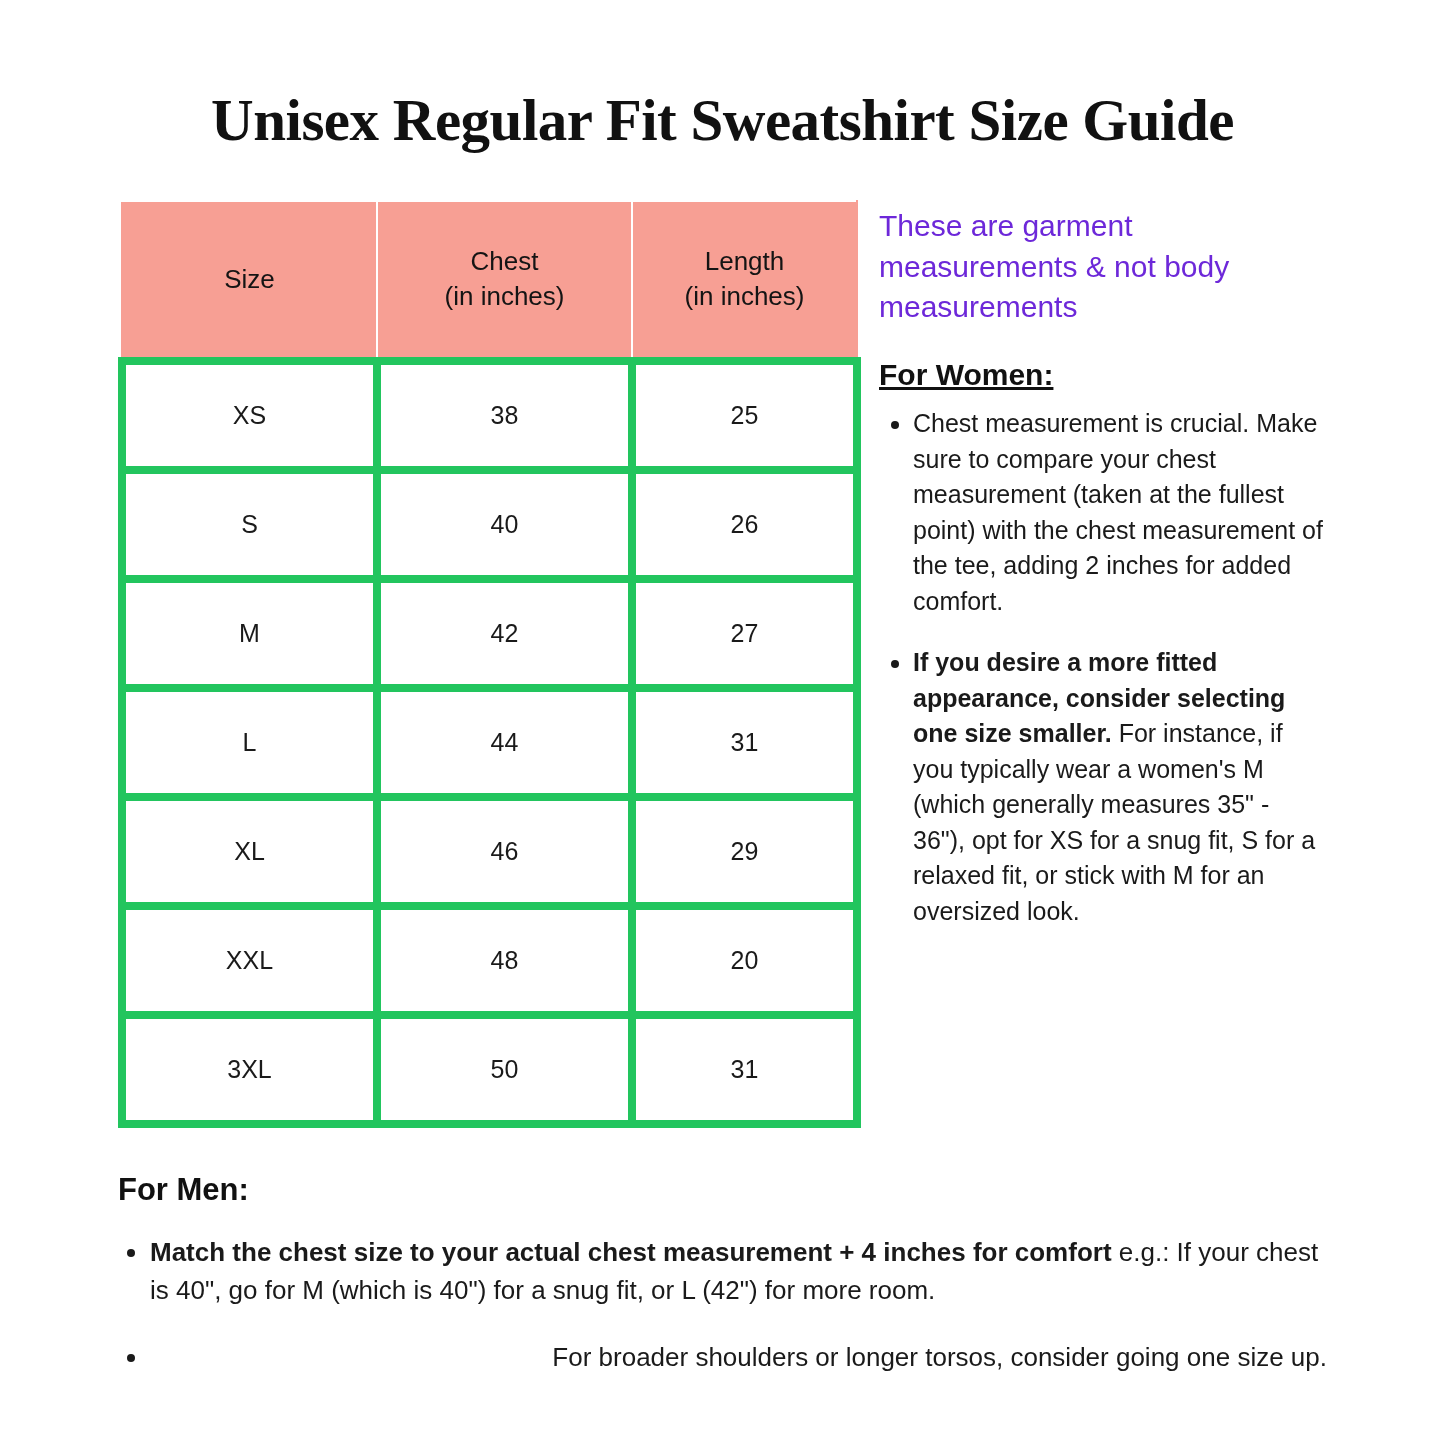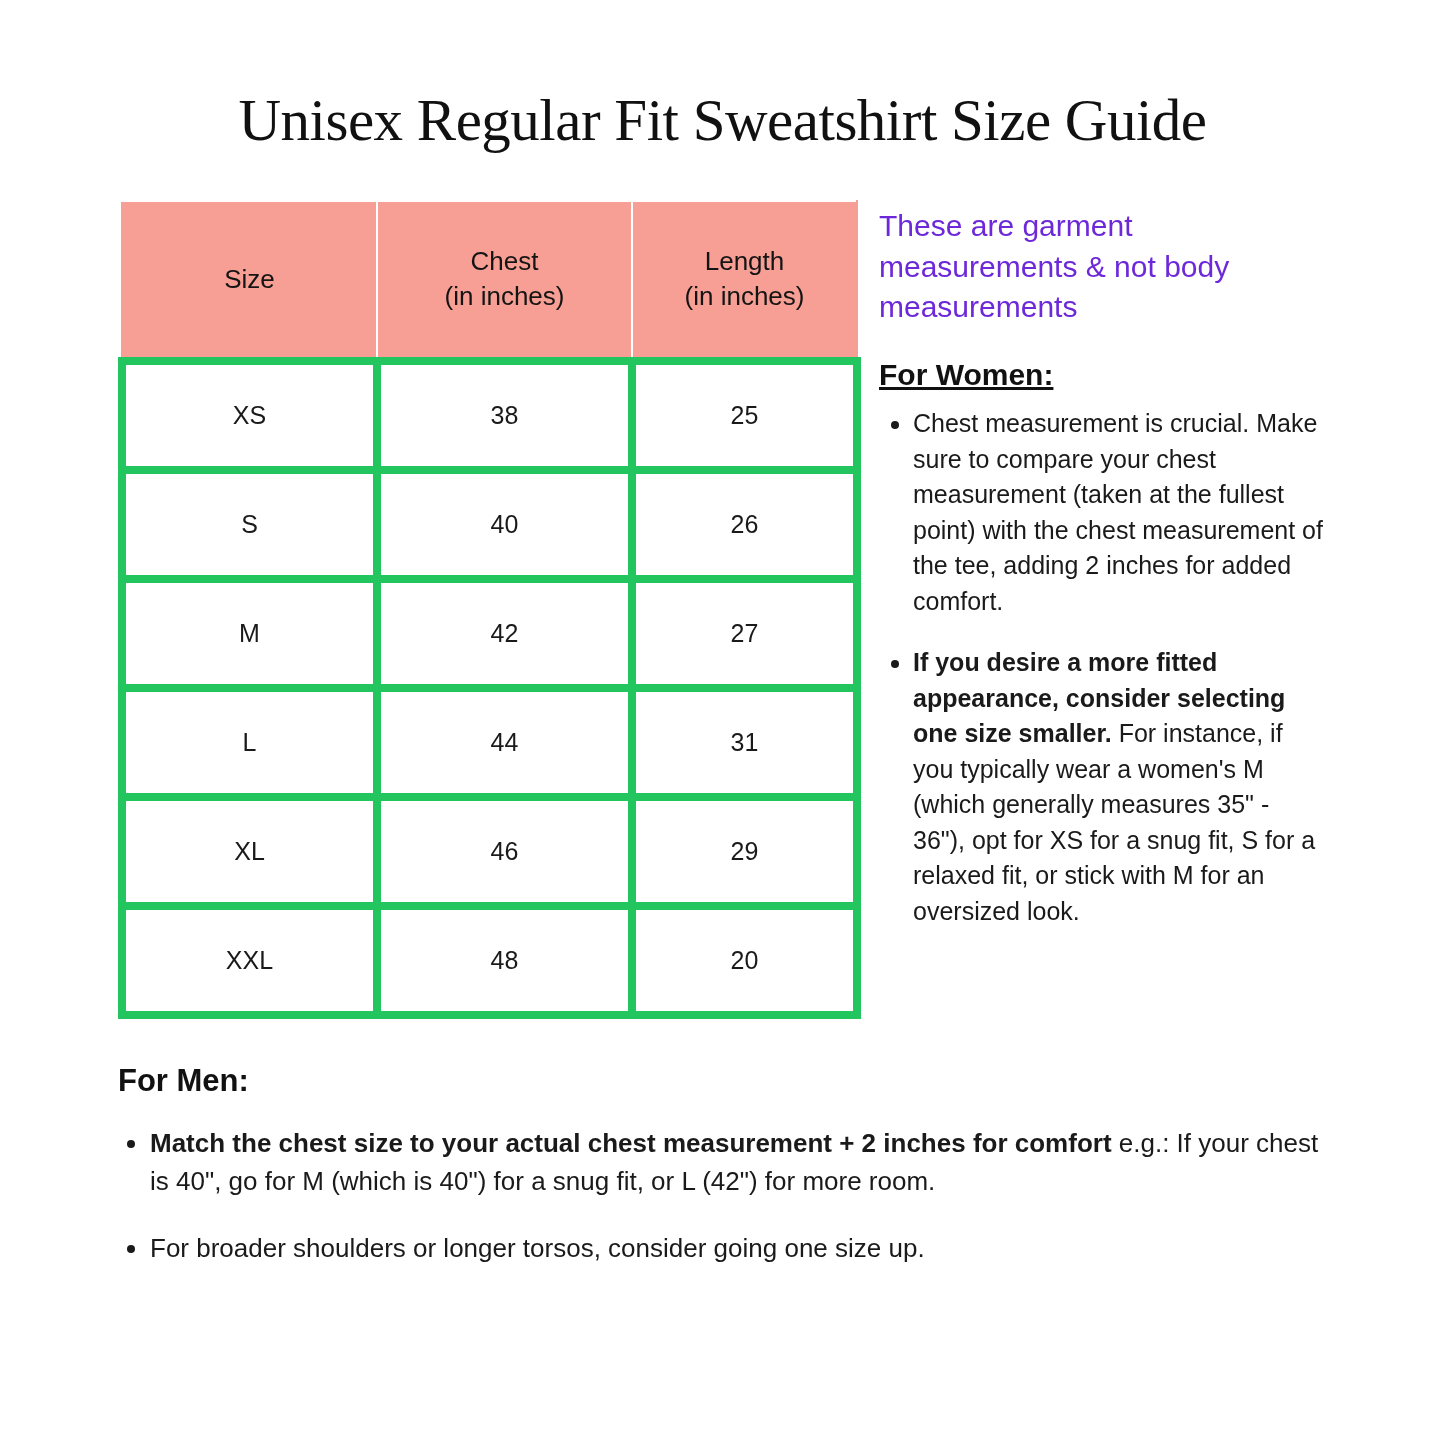--- a/index.html
+++ b/index.html
@@ -17,21 +17,21 @@
   .page {
     position: relative;
     width: 1445px;
     height: 1445px;
     box-sizing: border-box;
     padding: 0 118px;
   }
   .title {
     font-family: "Liberation Serif", serif;
     font-size: 59px;
-    font-weight: 400;
+    font-weight: 700;
     letter-spacing: -0.5px;
     text-align: center;
     color: #111111;
     margin: 0;
     padding-top: 88px;
     line-height: 1.1;
   }
   .content {
     display: flex;
     align-items: flex-start;
@@ -126,21 +126,21 @@
     margin: 0;
     padding-left: 32px;
     list-style: disc;
   }
   ul.men-bullets li {
     font-size: 26px;
     line-height: 1.45;
     color: #1a1a1a;
     margin-bottom: 30px;
   }
-  ul.men-bullets li:last-child { margin-bottom: 16px; }
+  ul.men-bullets li:last-child { margin-bottom: 16px; text-align: right; }
 </style>
 </head>
 <body>
 
 <div class="page">
 
   <h1 class="title">Unisex Regular Fit Sweatshirt Size Guide</h1>
 
   <div class="content">
 
@@ -184,20 +184,25 @@
           </tr>
           <tr>
             <td>XL</td>
             <td>46</td>
             <td>29</td>
           </tr>
           <tr>
             <td>XXL</td>
             <td>48</td>
             <td>20</td>
+          </tr>
+          <tr>
+            <td>3XL</td>
+            <td>50</td>
+            <td>31</td>
           </tr>
         </tbody>
       </table>
     </div>
 
     <div class="right-col">
       <p class="garment-note">These are garment measurements &amp; not body measurements</p>
       <p class="section-head">For Women:</p>
       <ul class="bullets">
         <li>
@@ -208,21 +213,21 @@
         </li>
       </ul>
     </div>
 
   </div>
 
   <div class="men-section">
     <p class="men-head">For Men:</p>
     <ul class="men-bullets">
       <li>
-        <span class="em-bold">Match the chest size to your actual chest measurement + 2 inches for comfort</span><span> e.g.: If your chest is 40", go for M (which is 40") for a snug fit, or L (42") for more room.</span>
+        <span class="em-bold">Match the chest size to your actual chest measurement + 4 inches for comfort</span><span> e.g.: If your chest is 40", go for M (which is 40") for a snug fit, or L (42") for more room.</span>
       </li>
       <li>
         <span>For broader shoulders or longer torsos, consider going one size up.</span>
       </li>
     </ul>
   </div>
 
 </div>
 
 </body></html>

